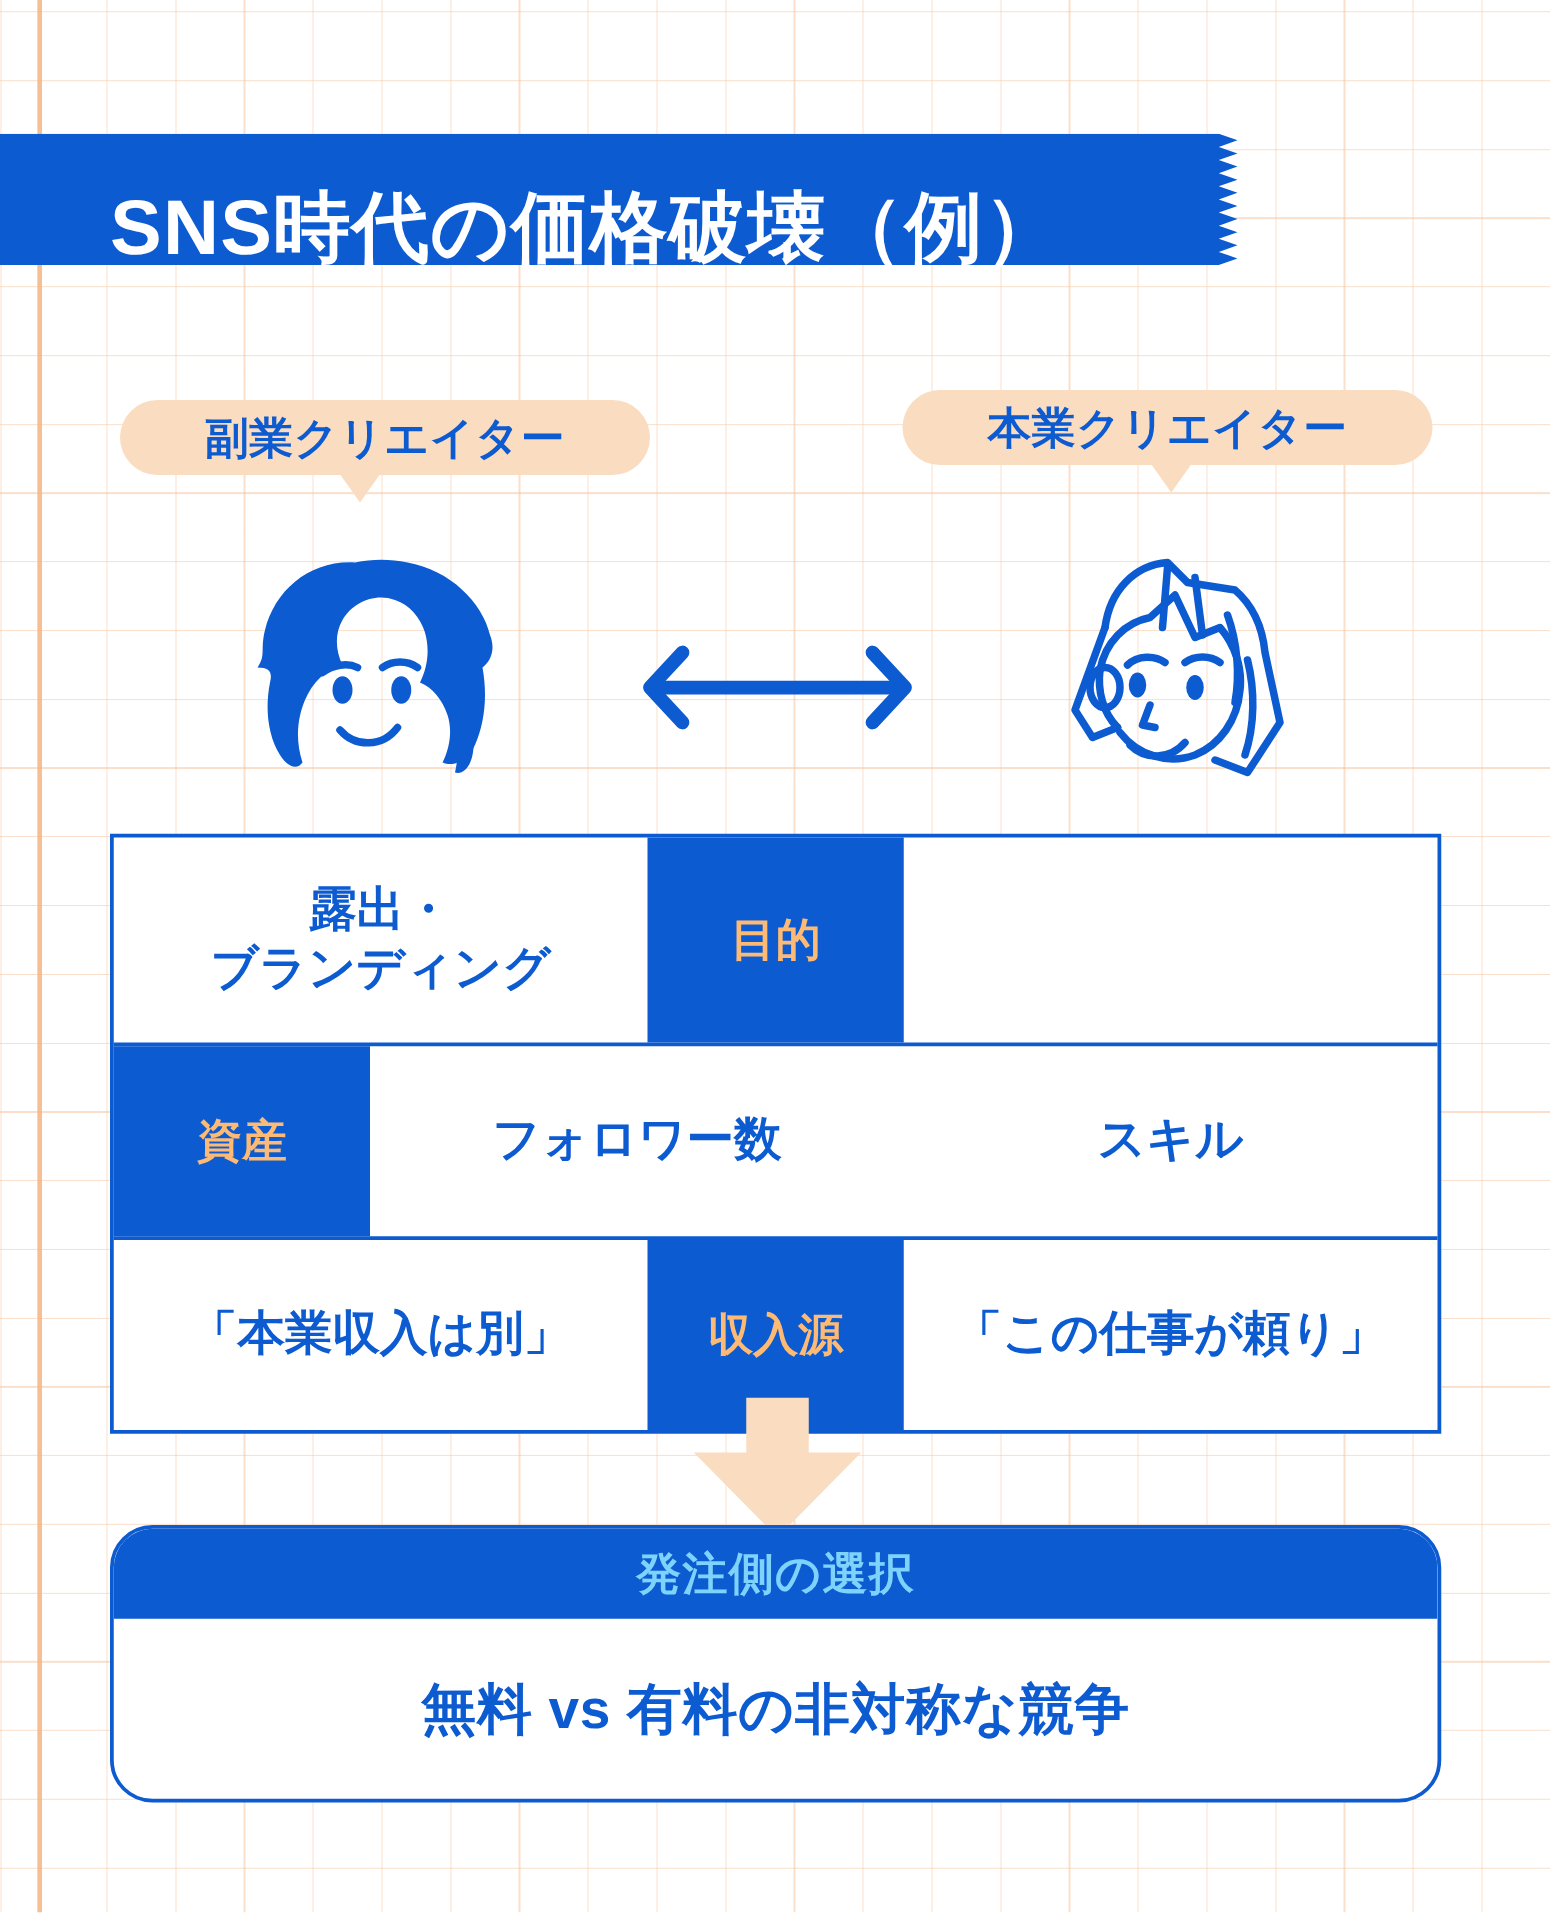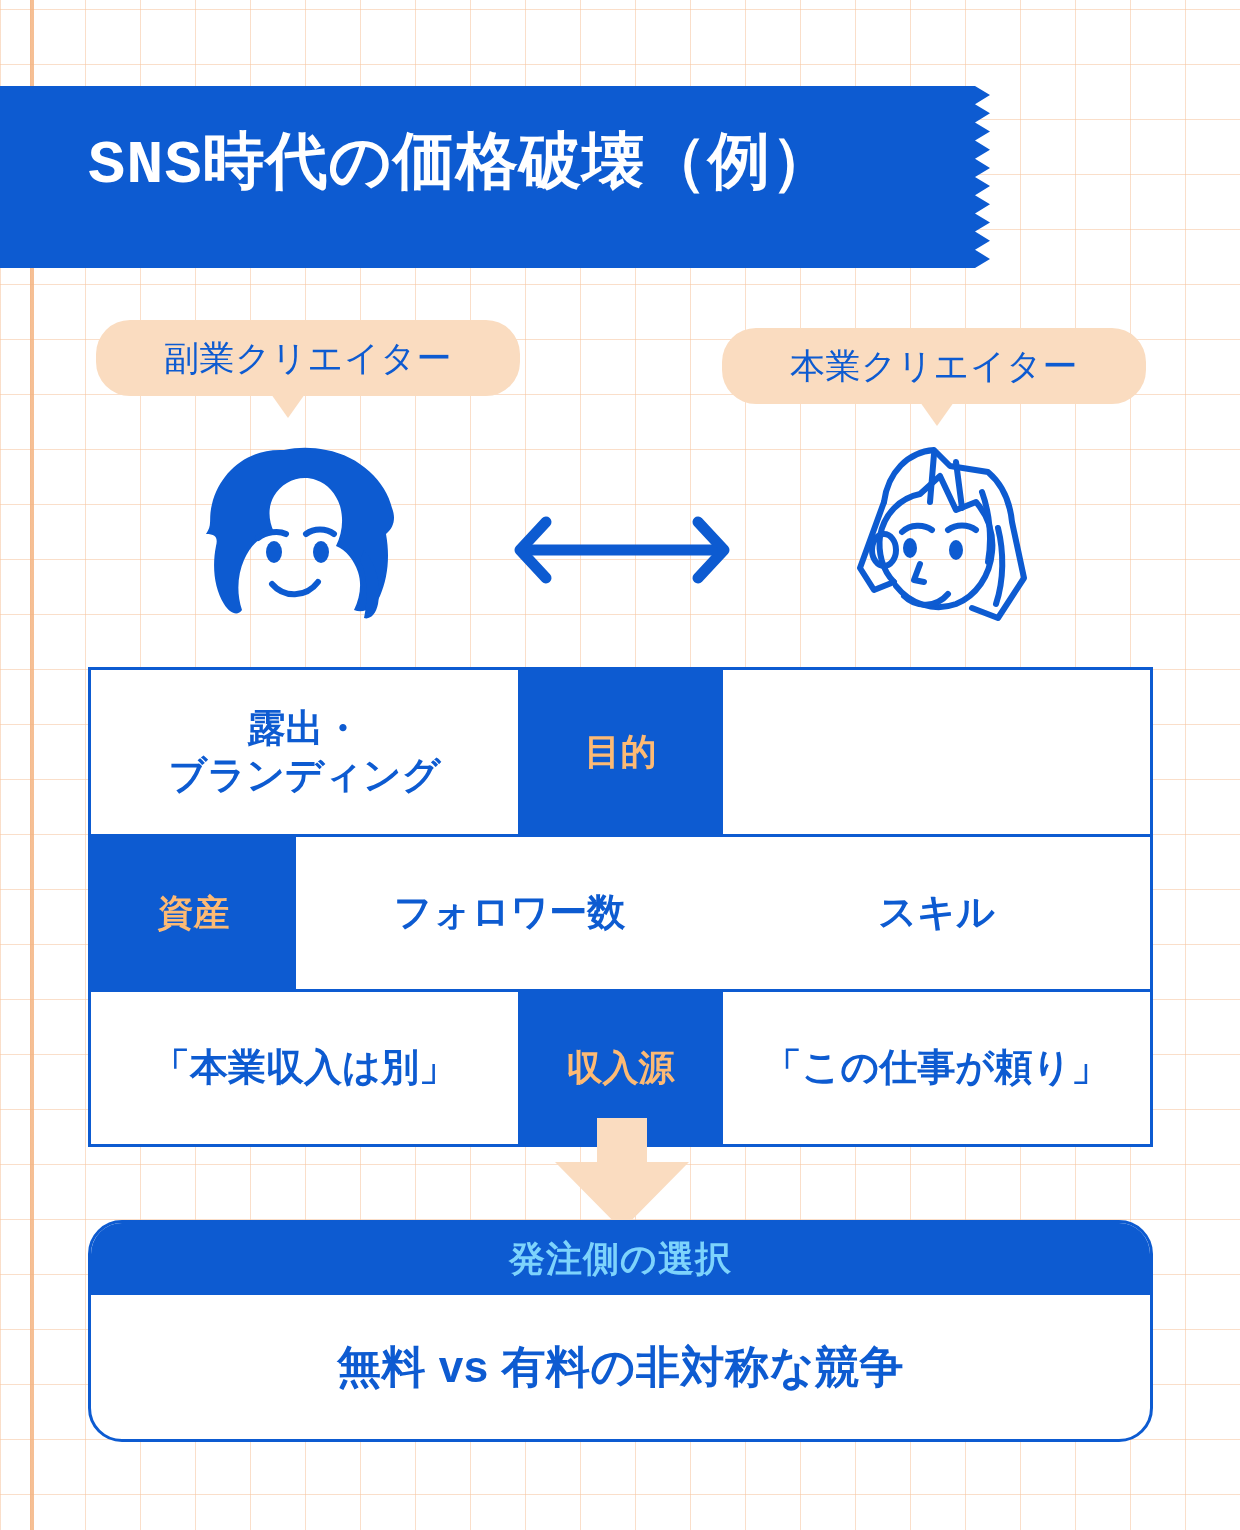--- a/index.html
+++ b/index.html
@@ -25,24 +25,23 @@
       repeating-linear-gradient(to bottom, rgba(246,196,158,0.55) 0px, rgba(246,196,158,0.55) 1px, transparent 1px, transparent 55px);
     background-position: 30px 0, 30px 0, 0 9px;
     background-repeat: no-repeat, repeat, repeat;
     overflow: hidden;
   }
 
   
   .title-banner {
     position: absolute;
     left: 0;
-    top: 86px;
+    top: 107px;
     width: 990px;
-    height: 182px;
-    font-family: Liberation Mono, monospace;
+    height: 105px;
   }
   .title-banner .banner-shape {
     position: absolute;
     inset: 0;
     width: 100%;
     height: 100%;
     display: block;
   }
   .title-banner .title-text {
     position: absolute;
@@ -56,42 +55,42 @@
     font-weight: 700;
     letter-spacing: 1px;
     white-space: nowrap;
   }
 
   
   .bubble {
     position: absolute;
     background: #fadcc0;
     border-radius: 34px;
-    height: 76px;
+    height: 60px;
     display: flex;
     align-items: center;
     justify-content: center;
     color: #0d5bd1;
     font-size: 35px;
-    font-weight: 400;
+    font-weight: 700;
     letter-spacing: 0.5px;
   }
   .bubble::after {
     content: "";
     position: absolute;
     bottom: -22px;
     width: 0;
     height: 0;
     border-left: 17px solid transparent;
     border-right: 17px solid transparent;
     border-top: 24px solid #fadcc0;
   }
   .bubble-left  { left: 96px;  top: 320px; width: 424px; }
   .bubble-left::after  { left: 175px; }
-  .bubble-right { left: 722px; top: 328px; width: 424px; }
+  .bubble-right { left: 722px; top: 312px; width: 424px; }
   .bubble-right::after { left: 198px; }
 
   
   .avatar {
     position: absolute;
   }
   .avatar-left  { left: 188px; top: 442px; width: 235px; height: 190px; }
   .avatar-right { left: 838px; top: 440px; width: 215px; height: 195px; }
   .exchange-arrow {
     position: absolute;

